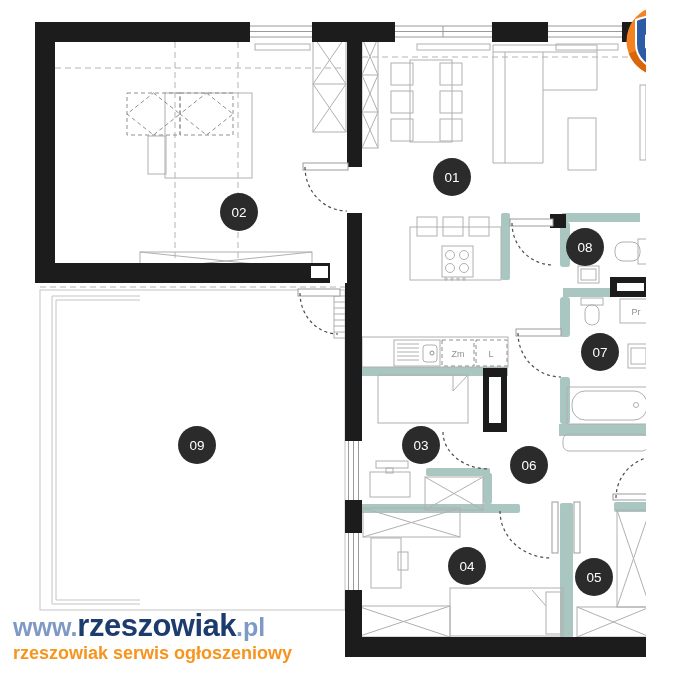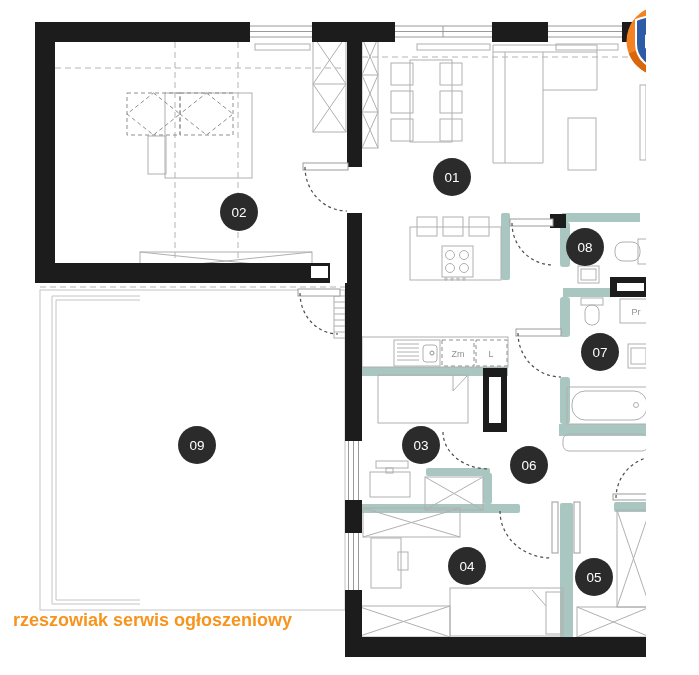--- a/index.html
+++ b/index.html
@@ -355,15 +355,16 @@
     <g fill="#ffffff">
       <polygon points="661.5,41.5 653.5,25 669.5,25"></polygon>
       <polygon points="661.5,41.5 653.5,58 669.5,58"></polygon>
       <polygon points="661.5,41.5 645,34.5 645,48.5"></polygon>
       <polygon points="661.5,41.5 678,34.5 678,48.5"></polygon>
     </g>
   </g>
 </svg>
 
   <div class="watermark">
+    <div class="wm-line1"><span class="wm-www">www.</span><span class="wm-name">rzeszowiak</span><span class="wm-tld">.pl</span></div>
     <div class="wm-tag">rzeszowiak serwis ogłoszeniowy</div>
   </div>
 </div>
 
 </body></html>

